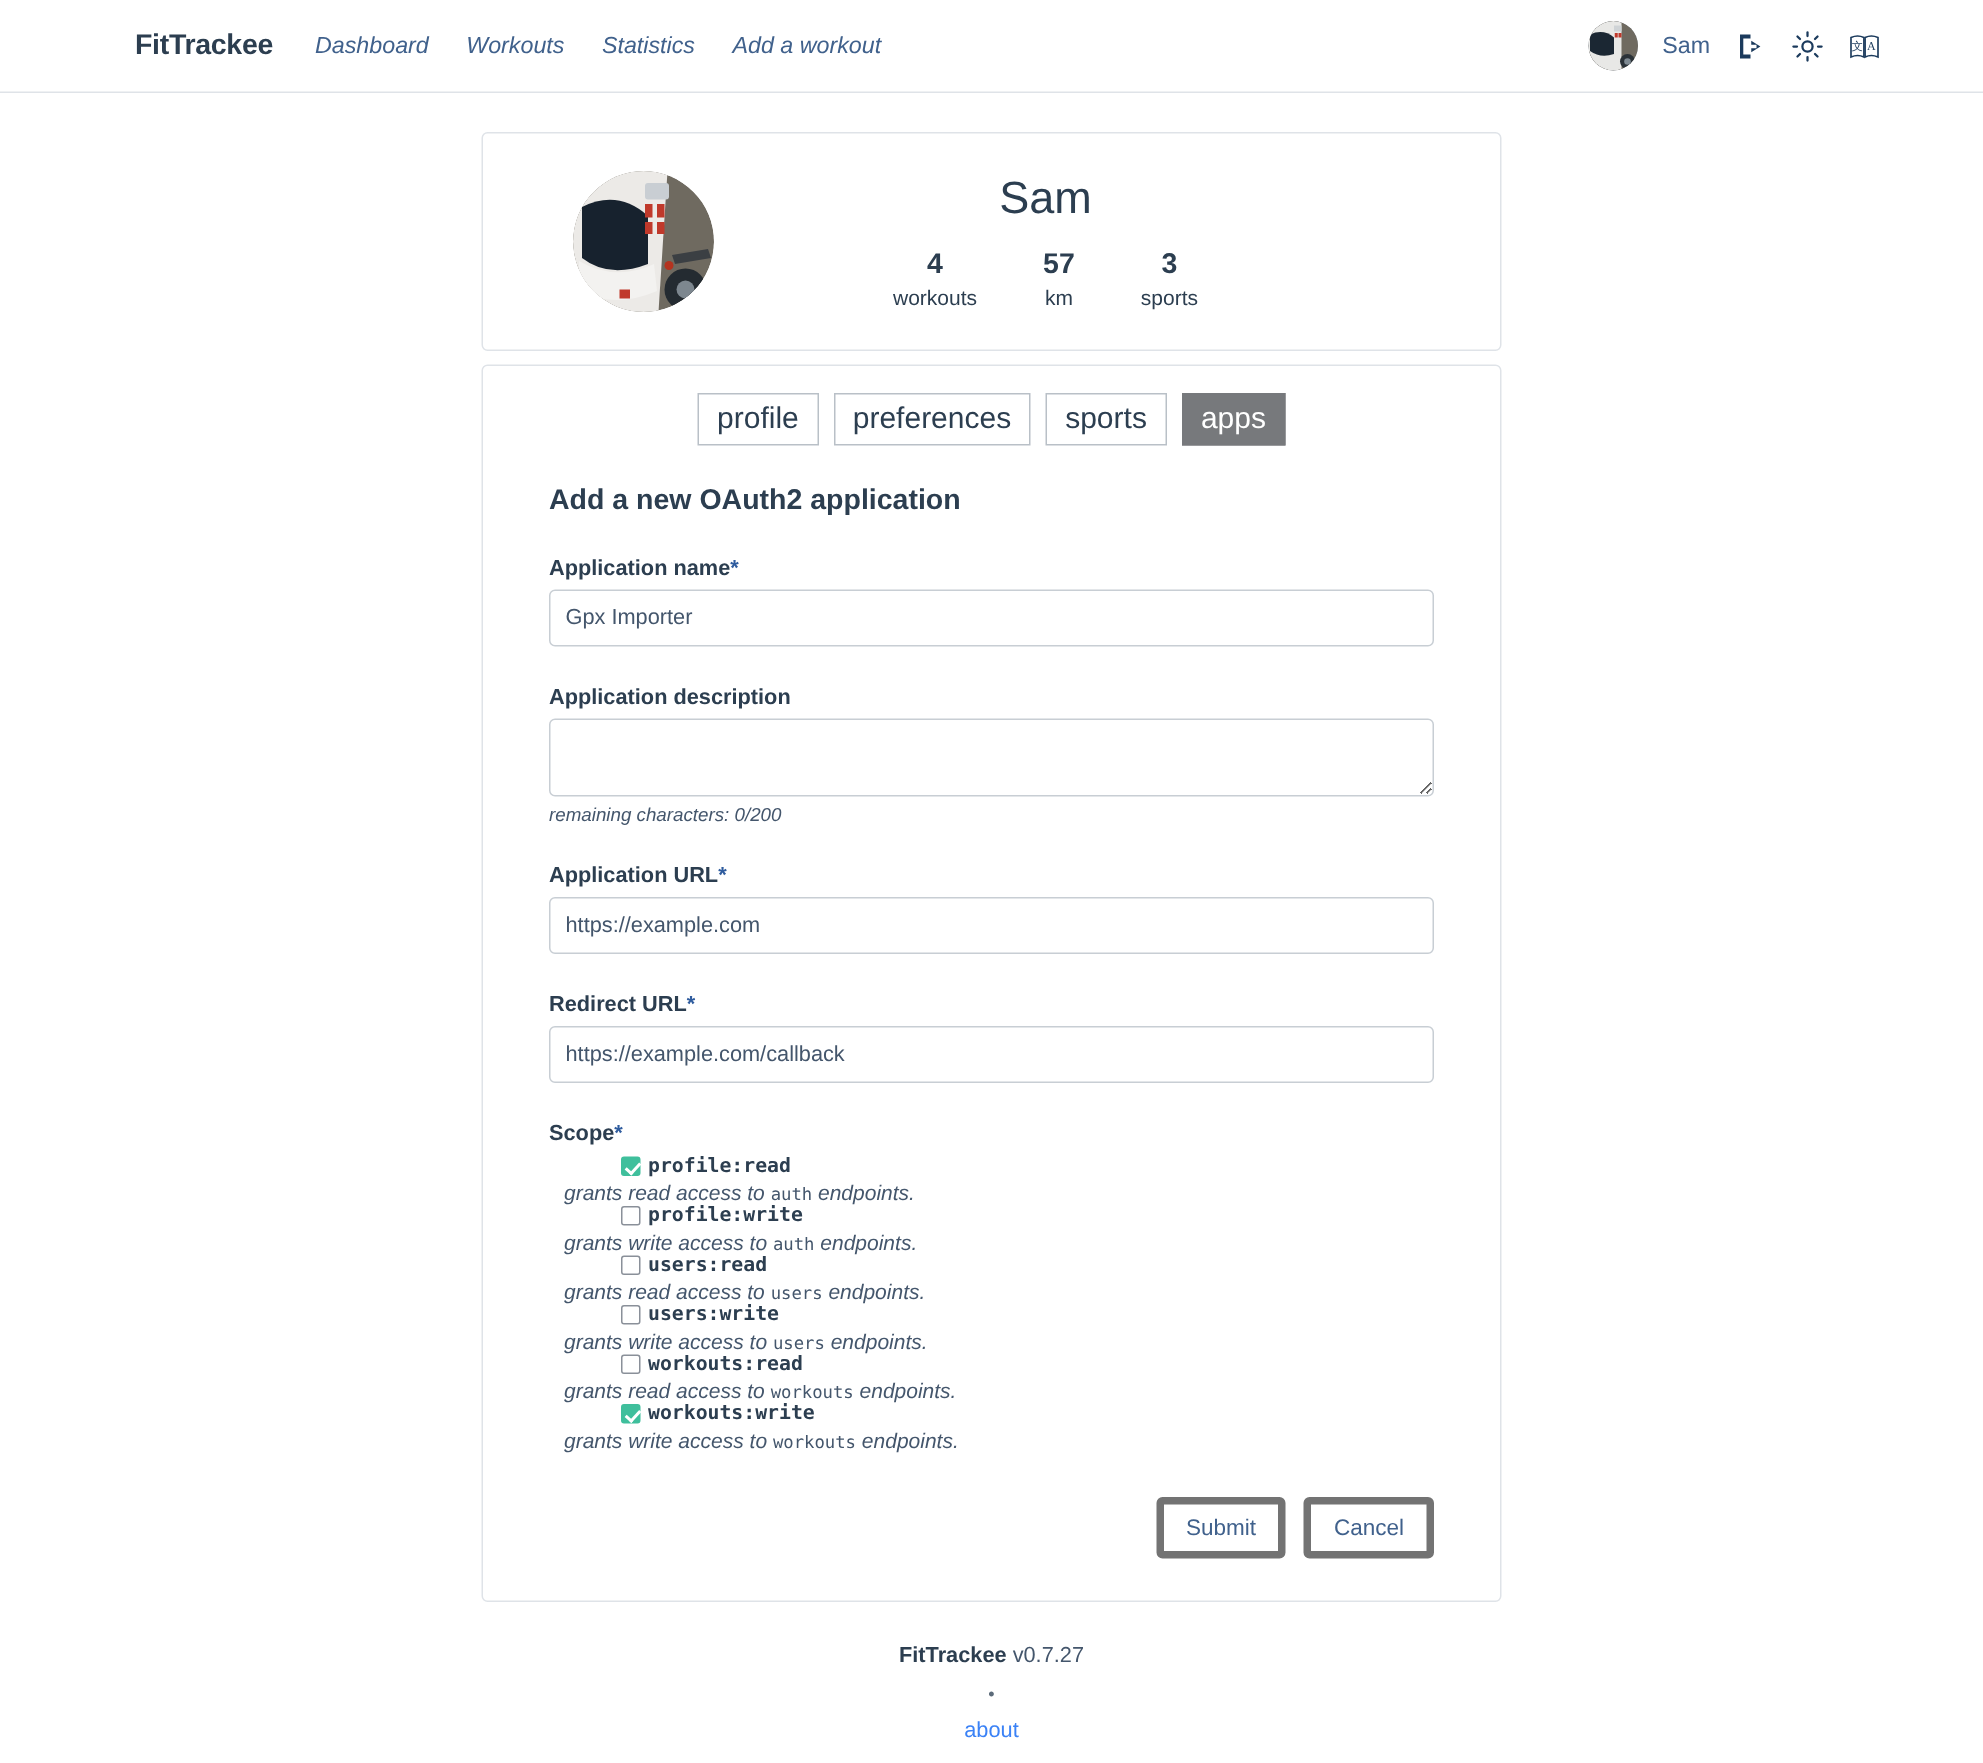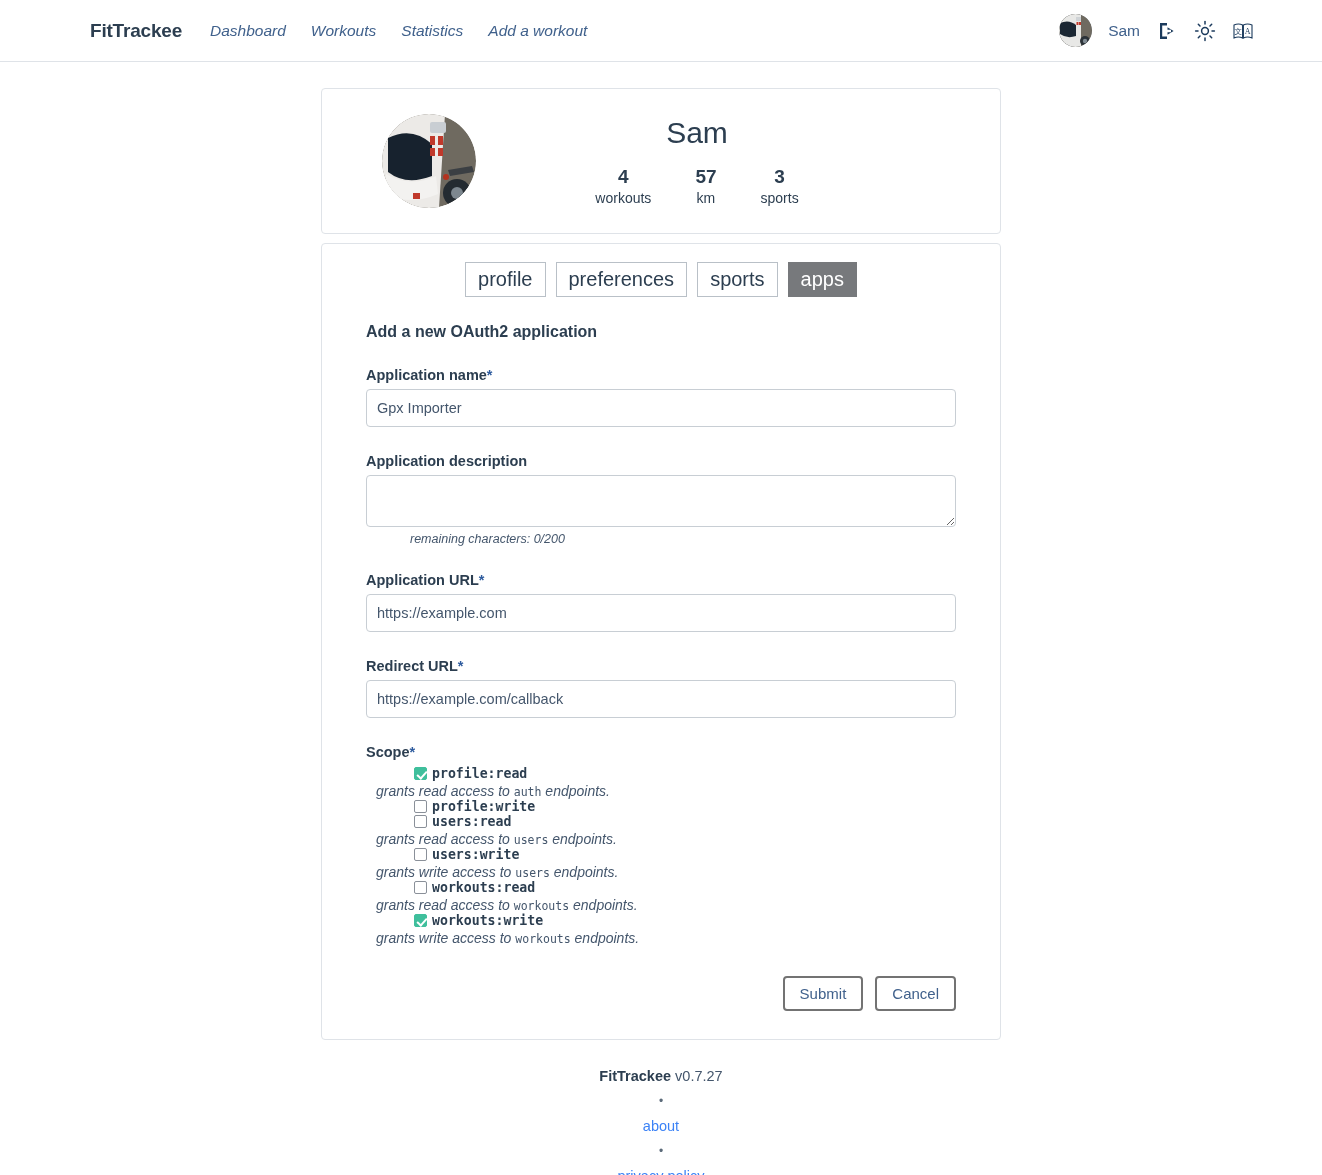--- a/index.html
+++ b/index.html
@@ -136,21 +136,21 @@
     padding: 4px 12px 5px 12px;
     cursor: pointer;
     line-height: 1.2;
   }
   .tab.active {
     background: #77797c;
     border-color: #77797c;
     color: #ffffff;
   }
   .form-title {
-    font-size: 16px;
+    font-size: 19px;
     font-weight: bold;
     color: #2c3e50;
     margin: 0 0 26px 22px;
   }
   .field { margin: 0 22px 0 22px; }
   .field-label {
     font-size: 14.5px;
     font-weight: bold;
     color: #2c3e50;
     margin-bottom: 6px;
@@ -172,21 +172,20 @@
     height: 52px;
     padding: 7px 10px;
     resize: vertical;
     display: block;
   }
   .hint {
     font-size: 12.5px;
     font-style: italic;
     color: #44566c;
     margin-top: 5px;
-    margin-left: 44px;
   }
   .gap { height: 26px; }
 
   
   .scopes { margin: 0 22px; }
   .scope-row {
     display: flex;
     align-items: center;
     gap: 5px;
     margin-top: 10px;
@@ -236,21 +235,21 @@
   }
 
   
   .actions {
     display: flex;
     justify-content: flex-end;
     gap: 12px;
     margin: 30px 22px 6px 22px;
   }
   .btn {
-    border: 2px solid #737373;
+    border: 5px solid #737373;
     border-radius: 4px;
     background: #fff;
     color: #40618c;
     font-size: 15px;
     font-family: "Liberation Sans", sans-serif;
     padding: 7px 15px;
     cursor: pointer;
   }
 
   
@@ -432,20 +431,21 @@
           <span class="scope-name">profile:read</span>
         </div>
         <div class="scope-desc"><span>grants read access to </span><code>auth</code><span> endpoints.</span></div>
       </div>
 
       <div>
         <div class="scope-row">
           <span class="cbox"></span>
           <span class="scope-name">profile:write</span>
         </div>
+        <div class="scope-desc"><span>grants write access to </span><code>auth</code><span> endpoints.</span></div>
       </div>
 
       <div>
         <div class="scope-row">
           <span class="cbox"></span>
           <span class="scope-name">users:read</span>
         </div>
         <div class="scope-desc"><span>grants read access to </span><code>users</code><span> endpoints.</span></div>
       </div>
 

